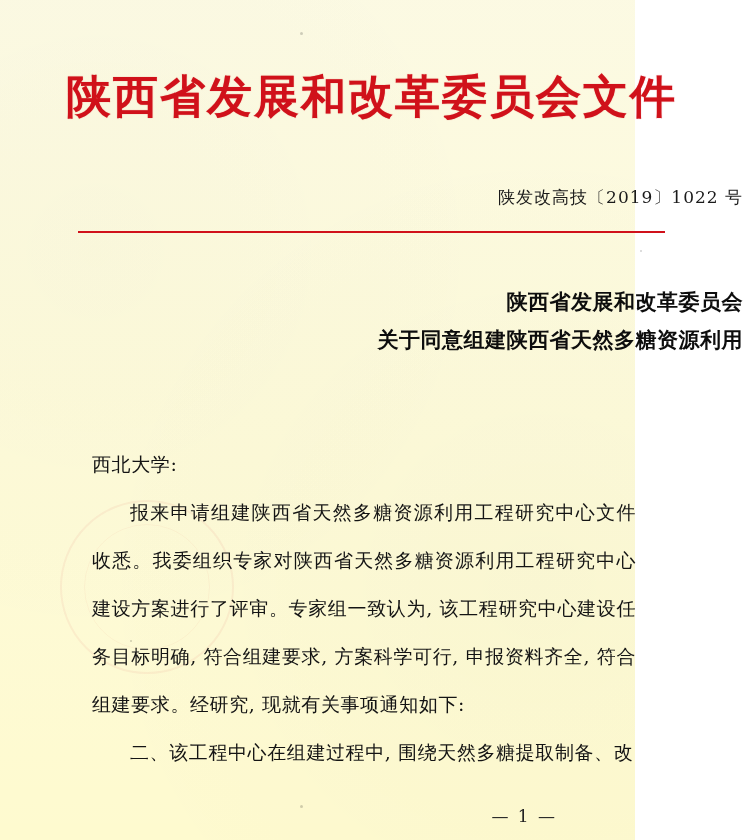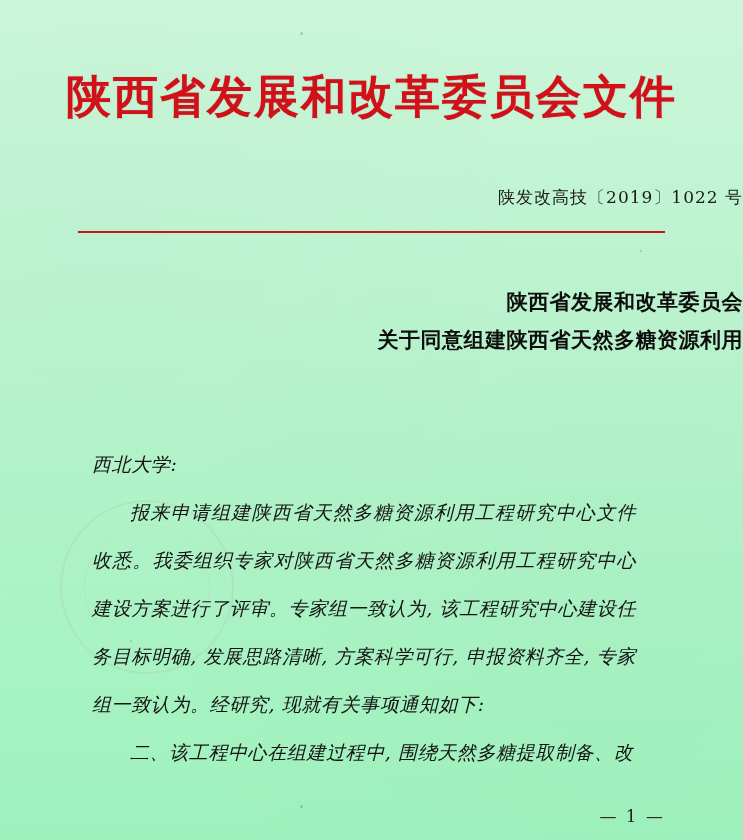--- a/index.html
+++ b/index.html
@@ -10,23 +10,23 @@
   body {
     width: 743px;
     height: 840px;
     font-family: "DejaVu Serif", "Liberation Serif", serif;
     color: #111;
     overflow: hidden;
     position: relative;
   }
   .page {
     position: relative;
-    width: 743px;
+    width: 635px;
     height: 840px;
-    background: #86efac;
+    background: #fef9c3;
     box-sizing: border-box;
   }
 
   
   .paper-shade {
     position: absolute;
     inset: 0;
     background:
       radial-gradient(circle at 15% 30%, rgba(0,0,0,0.012), rgba(0,0,0,0) 55%),
       radial-gradient(circle at 85% 70%, rgba(0,0,0,0.015), rgba(0,0,0,0) 60%),
@@ -90,21 +90,20 @@
     left: 92px;
     width: 560px;
     font-size: 19px;
     line-height: 48px;
     color: #141414;
     letter-spacing: 0.6px;
     text-align: justify;
   }
   .body-text p {
     margin: 0 16px 0 0;
-    font-style: italic;
   }
   .indent2 { text-indent: 2em; }
 
   .page-number {
     position: absolute;
     bottom: 14px;
     right: 78px;
     font-size: 17px;
     color: #222;
     letter-spacing: 2px;
@@ -158,18 +157,18 @@
 
   <div class="red-rule"></div>
 
   <div class="subject">
     <span class="line">陕西省发展和改革委员会</span>
     <span class="line">关于同意组建陕西省天然多糖资源利用</span>
   </div>
 
   <div class="body-text">
     <p>西北大学:</p>
-    <p class="indent2">报来申请组建陕西省天然多糖资源利用工程研究中心文件收悉。我委组织专家对陕西省天然多糖资源利用工程研究中心建设方案进行了评审。专家组一致认为, 该工程研究中心建设任务目标明确, 发展思路清晰, 方案科学可行, 申报资料齐全, 专家组一致认为。经研究, 现就有关事项通知如下:</p>
+    <p class="indent2">报来申请组建陕西省天然多糖资源利用工程研究中心文件收悉。我委组织专家对陕西省天然多糖资源利用工程研究中心建设方案进行了评审。专家组一致认为, 该工程研究中心建设任务目标明确, 符合组建要求, 方案科学可行, 申报资料齐全, 符合组建要求。经研究, 现就有关事项通知如下:</p>
     <p class="indent2">二、该工程中心在组建过程中, 围绕天然多糖提取制备、改</p>
   </div>
 
   <div class="page-number">— 1 —</div>
 </div>
 
 </body></html>

